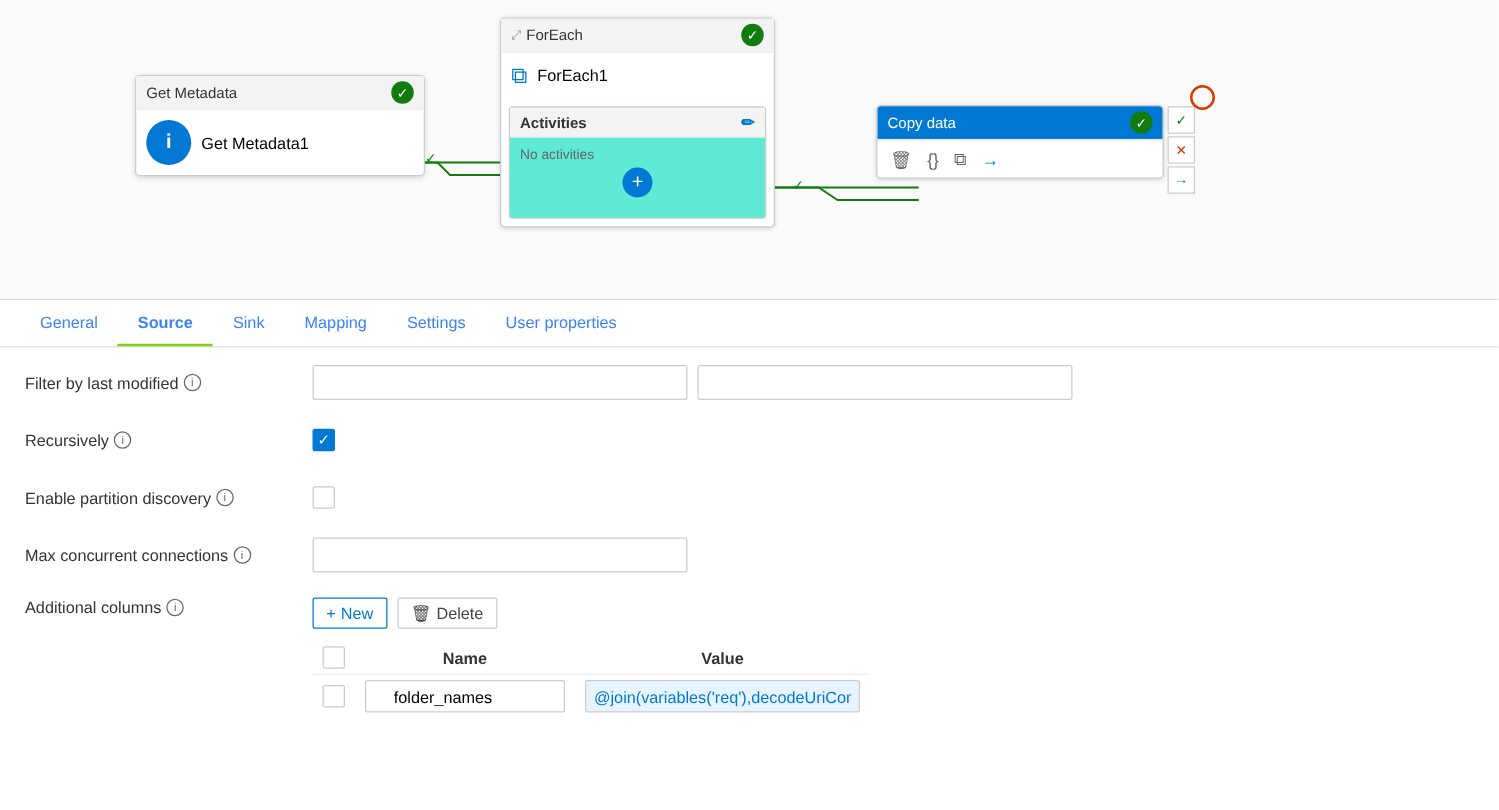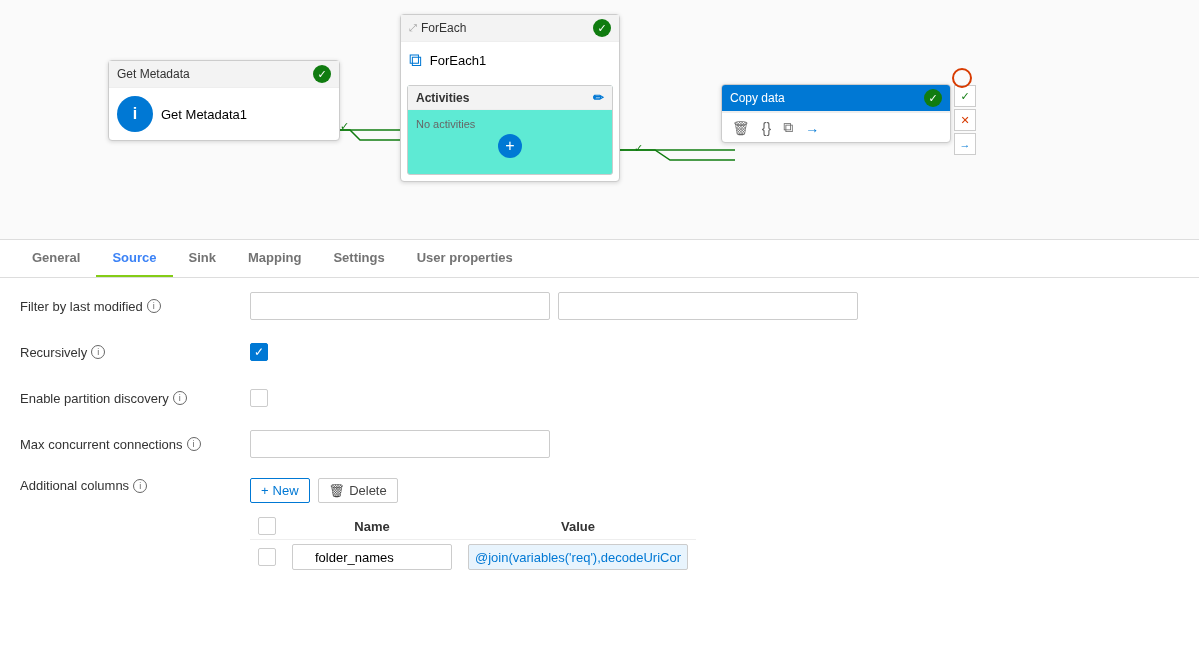--- a/index.html
+++ b/index.html
@@ -101,21 +101,21 @@
       background: #0078d4;
       border-radius: 50%;
       display: flex; align-items: center; justify-content: center;
       color: #fff; font-size: 16px;
       cursor: pointer;
       margin: 4px auto 8px;
     }
 
     
     .copy-data-node {
-      left: 721px; top: 84px;
+      left: 701px; top: 84px;
       width: 230px;
     }
 
     .copy-data-actions {
       display: flex;
       align-items: center;
       gap: 12px;
       padding: 6px 10px;
       border-top: 1px solid #eee;
     }
@@ -180,25 +180,24 @@
     .tabs-bar {
       display: flex;
       gap: 0;
       border-bottom: 1px solid #ddd;
       padding: 0 16px;
     }
 
     .tab-item {
       padding: 10px 16px;
       font-size: 13px;
-      color: #737373;
+      color: #3b82f6;
       cursor: pointer;
       border-bottom: 2px solid transparent;
       white-space: nowrap;
-      font-weight: bold;
     }
 
     .tab-item.active {
       font-weight: 700;
       color: #3b82f6;
       border-bottom: 2px solid #84cc16;
     }
 
     .form-area {
       padding: 12px 20px;

